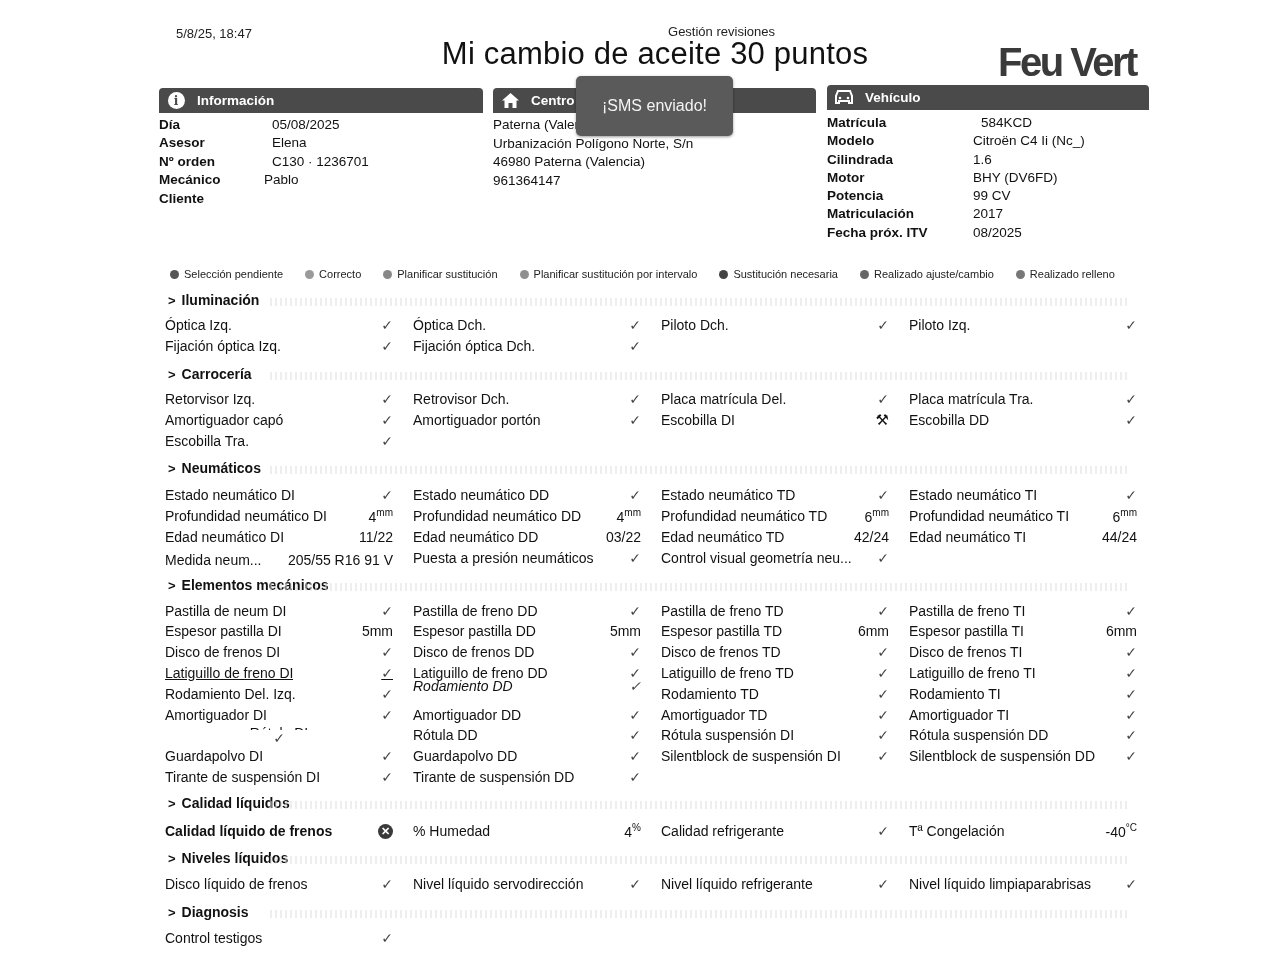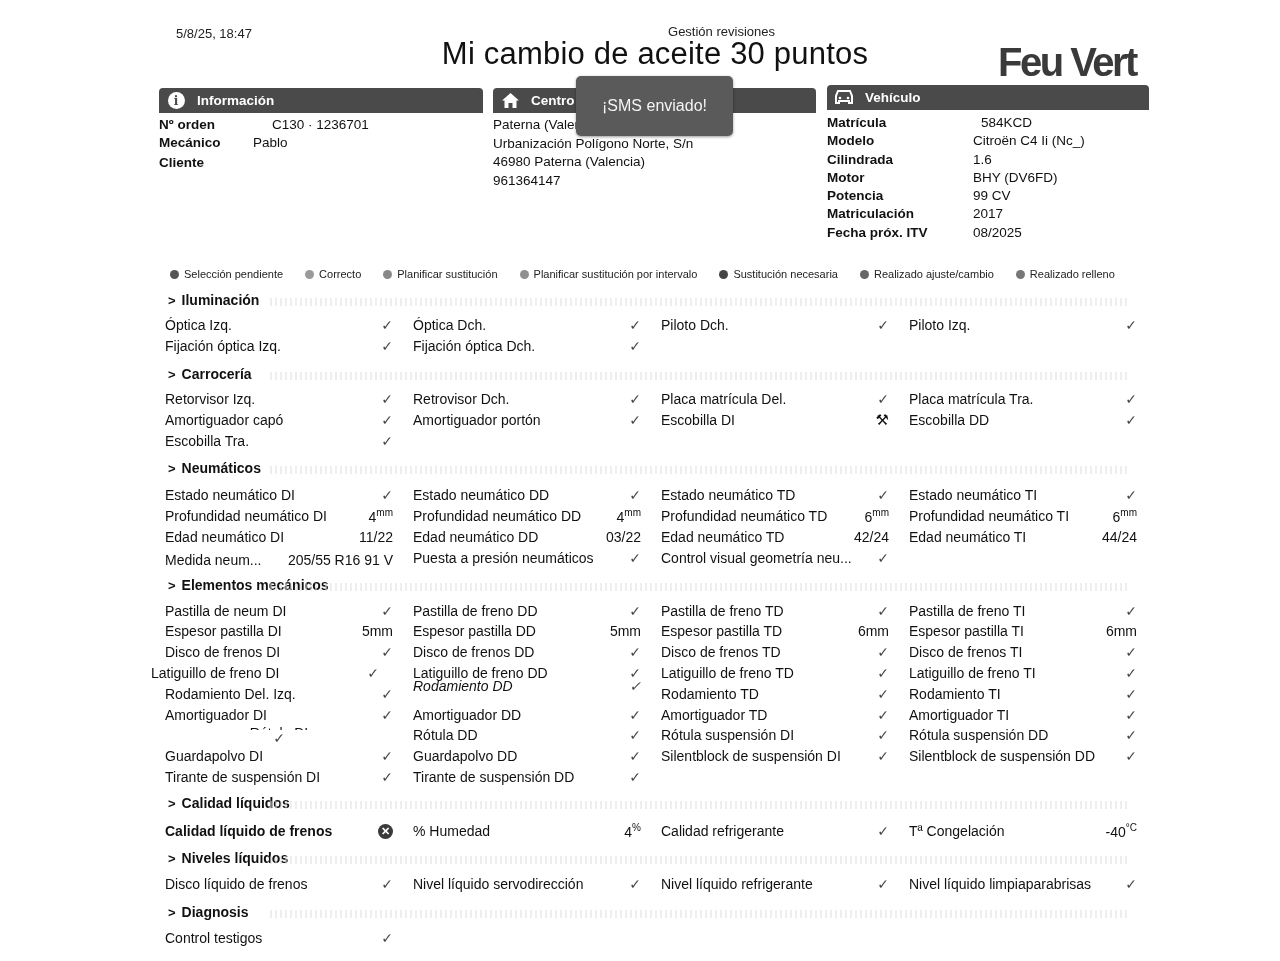--- a/index.html
+++ b/index.html
@@ -44,25 +44,33 @@
 
 <div class="abs" style="left:159px; top:88px; width:324px;">
   <div class="panel-header">
     <span class="ico">
         <span class="info-circle">i</span>
       </span>
     <span>Información</span>
   </div>
   <div class="kv" style="margin-top:3px;">
     <div class="row">
+        <span class="k" style="width:113px;">Día</span>
+        <span>05/08/2025</span>
+      </div>
+    <div class="row">
+        <span class="k" style="width:113px;">Asesor</span>
+        <span>Elena</span>
+      </div>
+    <div class="row">
         <span class="k" style="width:113px;">Nº orden</span>
         <span>C130 · 1236701</span>
       </div>
     <div class="row">
-        <span class="k" style="width:94px;">Mecánico</span>
+        <span class="k" style="width:105px;">Mecánico</span>
         <span>Pablo</span>
       </div>
     <div class="row" style="margin-top:1px;">
         <span class="k" style="width:113px;">Cliente</span>
         <span></span>
       </div>
   </div>
 </div>
 
 <div class="abs" style="left:493px; top:88px; width:323px;">
@@ -340,21 +348,21 @@
       <span class="val chk">✓</span>
     </div>
     <div class="abs item" style="left: 661px; top: 641.6px;">
       <span class="lbl">Disco de frenos TD</span>
       <span class="val chk">✓</span>
     </div>
     <div class="abs item" style="left: 909px; top: 641.6px;">
       <span class="lbl">Disco de frenos TI</span>
       <span class="val chk">✓</span>
     </div>
-    <div class="abs item" style="left: 151px; top: 662.4px;">
+    <div class="abs item" style="left: 165px; top: 662.4px; text-decoration: underline;">
       <span class="lbl">Latiguillo de freno DI</span>
       <span class="val chk">✓</span>
     </div>
     <div class="abs item" style="left: 413px; top: 662.4px;">
       <span class="lbl">Latiguillo de freno DD</span>
       <span class="val chk">✓</span>
     </div>
     <div class="abs item" style="left: 661px; top: 662.4px;">
       <span class="lbl">Latiguillo de freno TD</span>
       <span class="val chk">✓</span>

